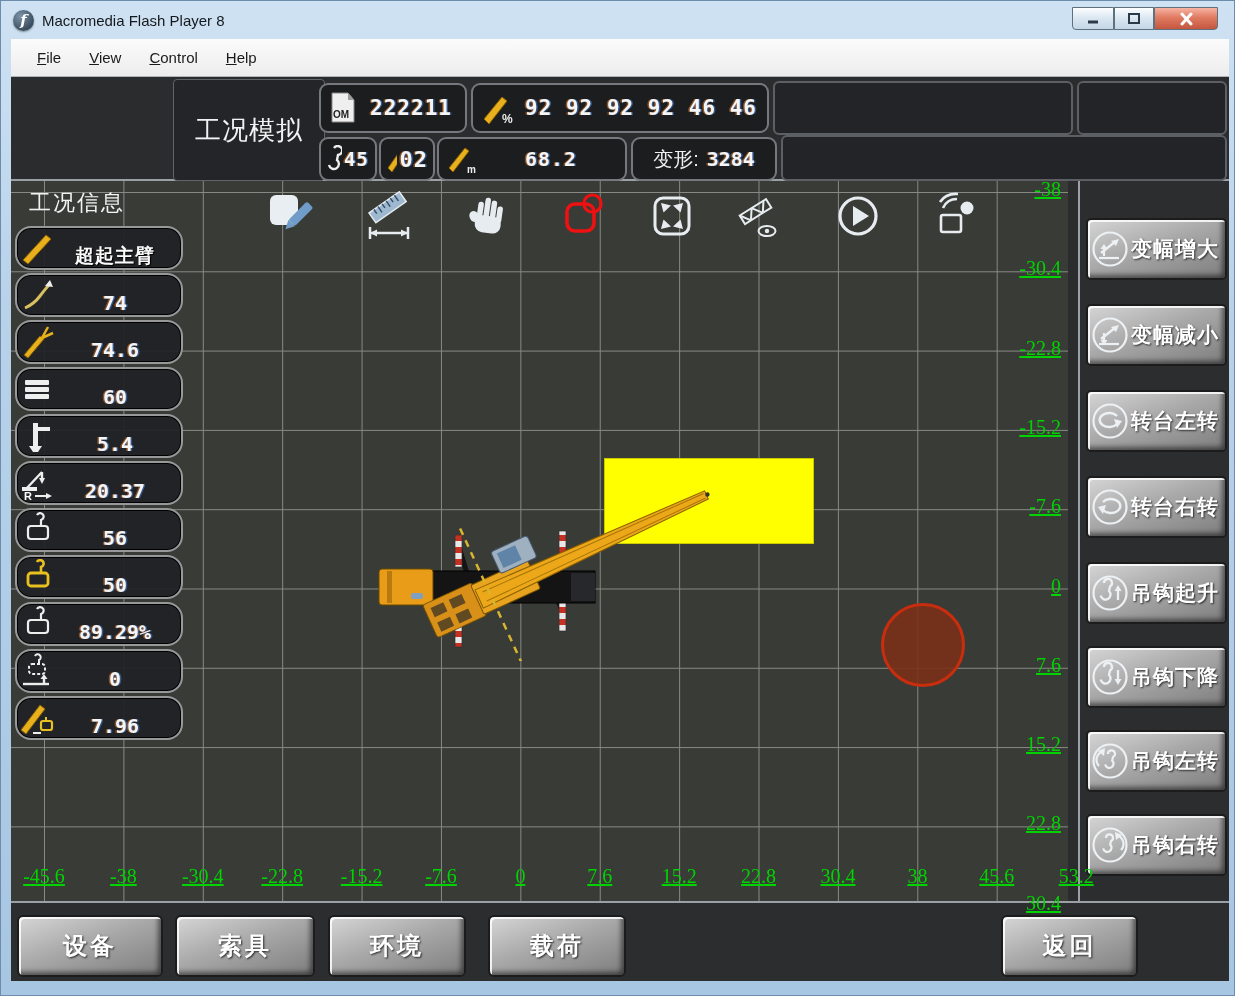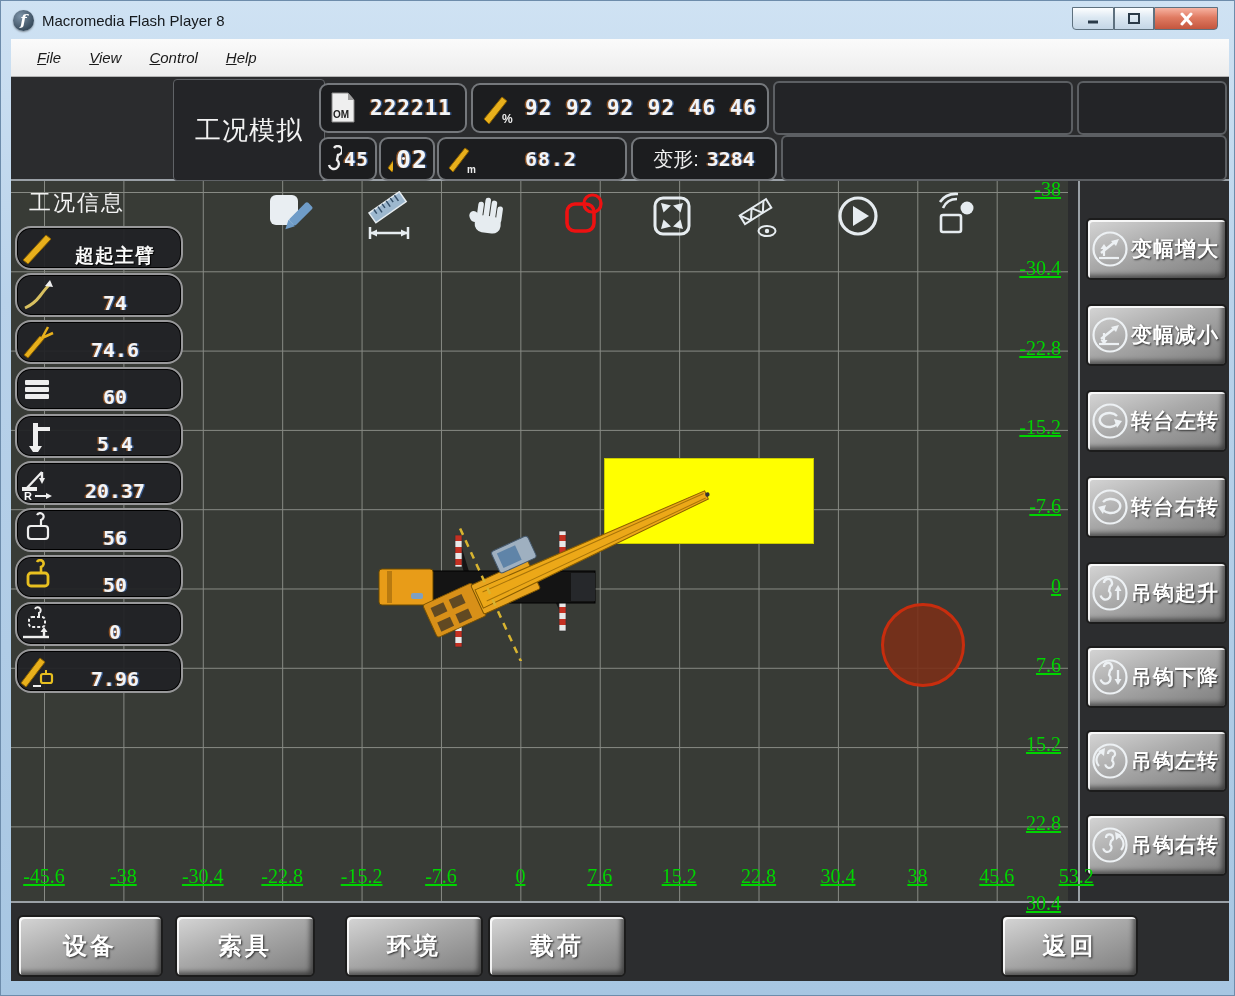--- a/index.html
+++ b/index.html
@@ -14,21 +14,21 @@
        display:flex;align-items:center;justify-content:center;color:#fff;
        font-family:"DejaVu Serif",serif;font-style:italic;font-size:15px;font-weight:bold;box-shadow:0 1px 2px rgba(0,0,0,.4);}
   #winbtns{position:absolute;right:16px;top:6px;display:flex;}
   .wbtn{height:23px;border:1px solid #5e717f;display:flex;align-items:center;justify-content:center;
         background:linear-gradient(180deg,#fdfeff,#dce8f2 45%,#c4d6e6);box-sizing:border-box;}
   .wbtn.first{border-radius:0 0 0 4px;}
   .wbtn.close{width:64px;border-radius:0 0 4px 0;background:linear-gradient(180deg,#f7b3a2,#e07b62 45%,#c4563e);}
   
   #menubar{position:absolute;left:10px;top:38px;width:1218px;height:38px;background:linear-gradient(180deg,#fbfbfb,#ededed);
         border-bottom:1px solid #b4b4b4;display:flex;align-items:center;padding-left:12px;box-sizing:border-box;}
-  .mi{padding:4px 14px;font-size:15px;color:#1a1a1a;cursor:default;font-style:italic;}
+  .mi{padding:4px 14px;font-size:15px;color:#1a1a1a;cursor:default;}
   .accel{text-decoration:underline;}
   
   #app{position:absolute;left:10px;top:76px;width:1218px;height:904px;background:#2b2c2e;}
   
   #topbar{position:absolute;left:0;top:0;width:1218px;height:104px;background:#2b2c2e;border-bottom:2px solid #9aa0a6;box-sizing:border-box;z-index:1;}
   .bevel{background:linear-gradient(160deg,#d6d6d6 0%,#a9a9a9 45%,#7d7d7d 100%);
          border:2px solid #1c1c1c;border-radius:6px;
          box-shadow:inset 2px 2px 0 rgba(255,255,255,.85),inset -3px -3px 5px rgba(0,0,0,.5);
          color:#fff;display:flex;align-items:center;justify-content:center;
          text-shadow:1px 1px 2px rgba(0,0,0,.75);cursor:pointer;box-sizing:border-box;}
@@ -135,21 +135,21 @@
         <svg width="16" height="28">
           <path d="M8 3 a4.5 4.5 0 1 1 4 7 l-1 5 a5 5 0 1 1 -8 5" fill="none" stroke="#eee" stroke-width="2.4"></path>
         </svg>
         <span class="dval digital" style="font-size:19px">45</span>
       </div>
 
       <div class="disp" style="left:368px;top:60px;width:56px;height:44px;padding:0 5px;gap:3px;">
         <svg width="22" height="28">
           <polygon points="2,23 6,27 20,6 16,3" fill="#e8b01c" stroke="#8a6000"></polygon>
         </svg>
-        <span class="dval digital" style="font-size:25px">02</span>
+        <span class="dval digital" style="font-size:22px">02</span>
       </div>
 
       <div class="disp" style="left:426px;top:60px;width:190px;height:44px;">
         <svg width="30" height="30">
           <polygon points="2,24 6,28 22,7 18,4" fill="#e8b01c" stroke="#8a6000"></polygon>
           <text x="20" y="29" font-size="10" font-weight="bold" fill="#eee" font-family="Liberation Sans,sans-serif">m</text>
         </svg>
         <span class="dval digital" style="font-size:20px">68.2</span>
       </div>
 
@@ -384,20 +384,29 @@
             <svg width="34" height="36">
               <path d="M17 3 a3.5 3.5 0 1 1 4 5 v5" fill="none" stroke="#e8c020" stroke-width="2.6"></path>
               <rect x="8" y="14" width="20" height="13" rx="3" fill="none" stroke="#e8c020" stroke-width="2.8"></rect>
             </svg>
           </span>
         <span class="sval digital">50</span>
       </div>
       <div class="srow">
         <span class="sicon">
             <svg width="34" height="36">
+              <path d="M17 3 a3.5 3.5 0 1 1 4 5 v5" fill="none" stroke="#eee" stroke-width="2.2"></path>
+              <rect x="8" y="14" width="20" height="13" rx="3" fill="none" stroke="#eee" stroke-width="2.2"></rect>
+            </svg>
+          </span>
+        <span class="sval digital">89.29%</span>
+      </div>
+      <div class="srow">
+        <span class="sicon">
+            <svg width="34" height="36">
               <path d="M15 3 a3 3 0 1 1 4 4 v3" fill="none" stroke="#eee" stroke-width="2"></path>
               <rect x="9" y="11" width="16" height="10" rx="3" fill="none" stroke="#eee" stroke-width="2" stroke-dasharray="3 2"></rect>
               <path d="M3 31 H29" stroke="#eee" stroke-width="2.4"></path>
               <path d="M24 30 V25" stroke="#eee" stroke-width="2.4"></path>
               <polygon points="24,21 20.5,26 27.5,26" fill="#eee"></polygon>
             </svg>
           </span>
         <span class="sval digital">0</span>
       </div>
       <div class="srow">
@@ -486,19 +495,19 @@
             <path d="M30 24 A12 10 0 0 0 26 9" fill="none" stroke="#edf1f4" stroke-width="2.2"></path>
             <polygon points="24,6 31,9 25,14" fill="#edf1f4"></polygon>
           </svg>
         <span class="rlabel">吊钩右转</span>
       </div>
     </div>
 
     <div id="bottombar">
       <div class="bevel bbtn" style="left:6px;width:146px">设备</div>
       <div class="bevel bbtn" style="left:164px;width:140px">索具</div>
-      <div class="bevel bbtn" style="left:334px;width:138px">环境</div>
+      <div class="bevel bbtn" style="left:317px;width:138px">环境</div>
       <div class="bevel bbtn" style="left:477px;width:138px">载荷</div>
       <div class="bevel bbtn" style="left:990px;width:137px">返回</div>
     </div>
 
   </div>
 </div>
 
 </body></html>

